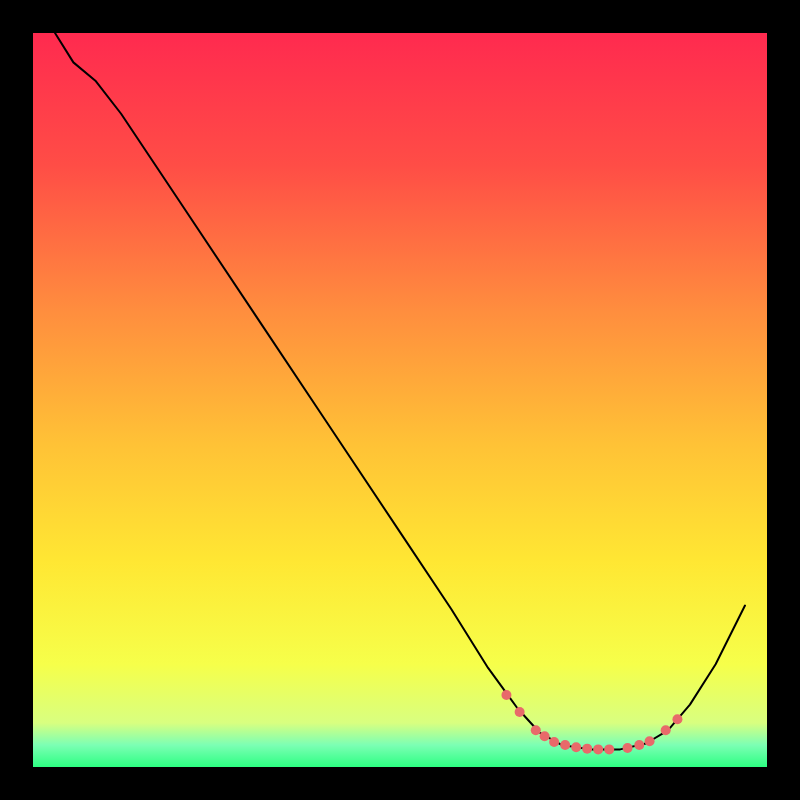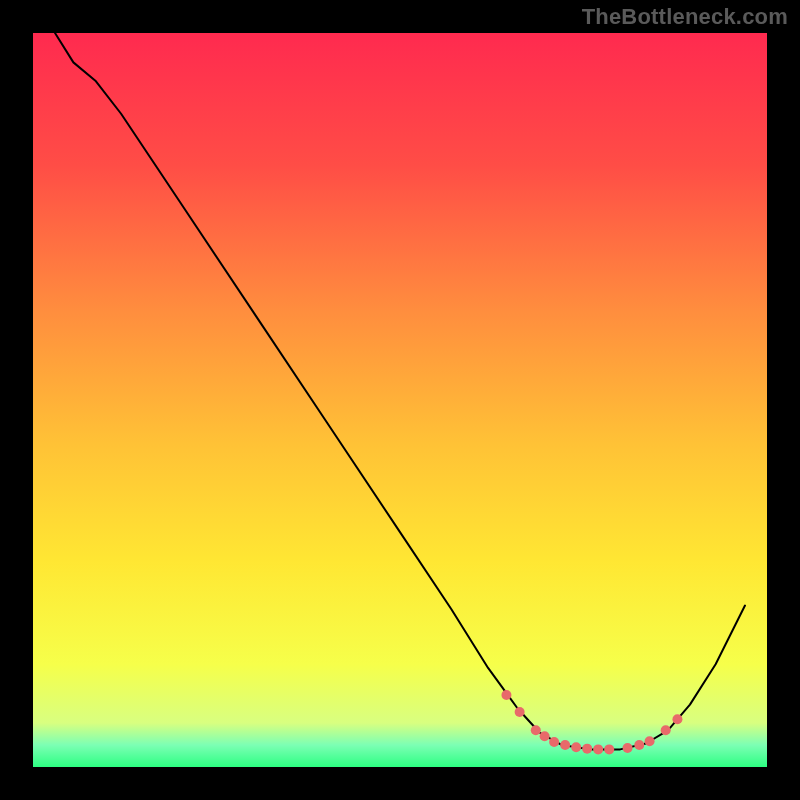--- a/index.html
+++ b/index.html
@@ -27,21 +27,20 @@
     z-index: 10;
   }
   svg {
     display: block;
   }
 </style>
 </head>
 <body>
 
 <div class="chart-container">
-  <div class="watermark">TheBottleneck.com</div>
   <svg id="chart-svg" width="800" height="800" viewBox="0 0 800 800">
     <defs>
       <linearGradient id="bg-grad" x1="0" y1="0" x2="0" y2="1">
           <stop offset="0%" stop-color="#ff2a4f"></stop>
           <stop offset="18%" stop-color="#ff4d46"></stop>
           <stop offset="38%" stop-color="#ff8e3e"></stop>
           <stop offset="56%" stop-color="#ffc236"></stop>
           <stop offset="72%" stop-color="#ffe733"></stop>
           <stop offset="86%" stop-color="#f6ff4a"></stop>
           <stop offset="94%" stop-color="#d8ff80"></stop>

